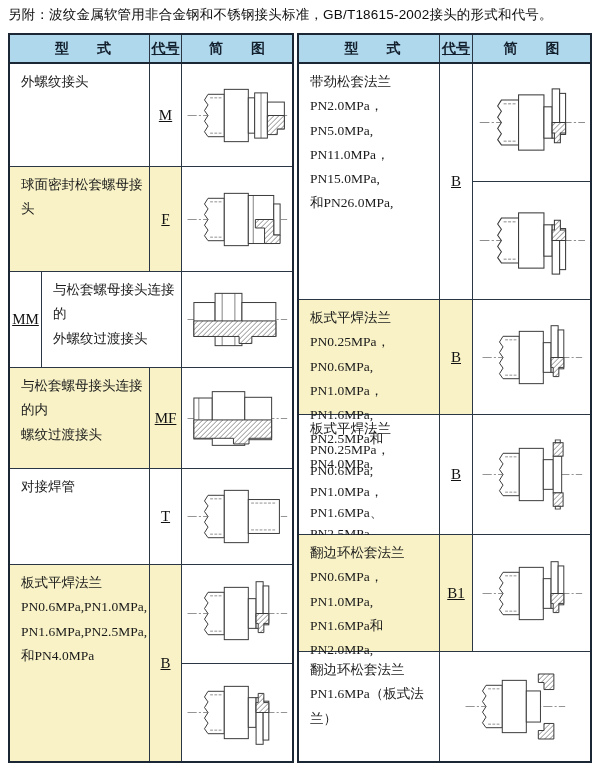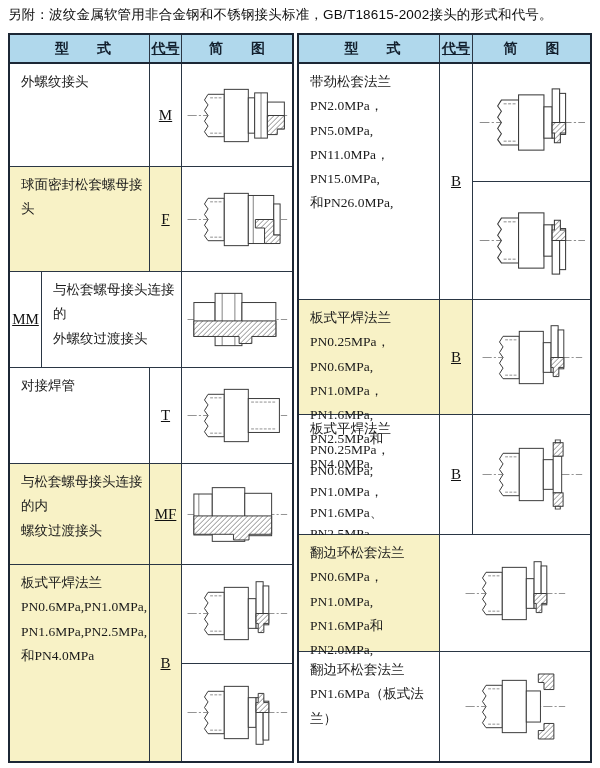--- a/index.html
+++ b/index.html
@@ -230,44 +230,44 @@
       </div>
     <div class="cell c-fig">
       <div class="fig-pane">
           <svg viewBox="0 0 150 100">
             <use href="#sym-mm"></use>
           </svg>
         </div>
     </div>
   </div>
 
-  <div class="row" style="height:96px">
-    <div class="cell c-type">
-        <span class="txt">对接焊管</span>
-      </div>
-    <div class="cell c-code">T</div>
-    <div class="cell c-fig">
-      <div class="fig-pane">
-          <svg viewBox="0 0 150 100">
-            <use href="#sym-t"></use>
-          </svg>
-        </div>
-    </div>
-  </div>
-
   <div class="row hl" style="height:101px">
     <div class="cell c-type">
         <span class="txt">与松套螺母接头连接的内
 螺纹过渡接头</span>
       </div>
     <div class="cell c-code">MF</div>
     <div class="cell c-fig">
       <div class="fig-pane">
           <svg viewBox="0 0 150 100">
             <use href="#sym-mf"></use>
+          </svg>
+        </div>
+    </div>
+  </div>
+
+  <div class="row" style="height:96px">
+    <div class="cell c-type">
+        <span class="txt">对接焊管</span>
+      </div>
+    <div class="cell c-code">T</div>
+    <div class="cell c-fig">
+      <div class="fig-pane">
+          <svg viewBox="0 0 150 100">
+            <use href="#sym-t"></use>
           </svg>
         </div>
     </div>
   </div>
 
   <div class="row hl" style="flex:1 1 auto">
     <div class="cell c-type">
         <span class="txt">板式平焊法兰
 PN0.6MPa,PN1.0MPa,
 PN1.6MPa,PN2.5MPa,
@@ -353,20 +353,21 @@
         </div>
     </div>
   </div>
 
   <div class="row hl" style="height:117px">
     <div class="cell c-type">
         <span class="txt">翻边环松套法兰
 PN0.6MPa，PN1.0MPa,
 PN1.6MPa和PN2.0MPa,</span>
       </div>
+    <div class="cell c-code">B1</div>
     <div class="cell c-fig">
       <div class="fig-pane">
           <svg viewBox="0 0 150 100">
             <use href="#sym-flange-up"></use>
           </svg>
         </div>
     </div>
   </div>
 
   <div class="row" style="flex:1 1 auto">

